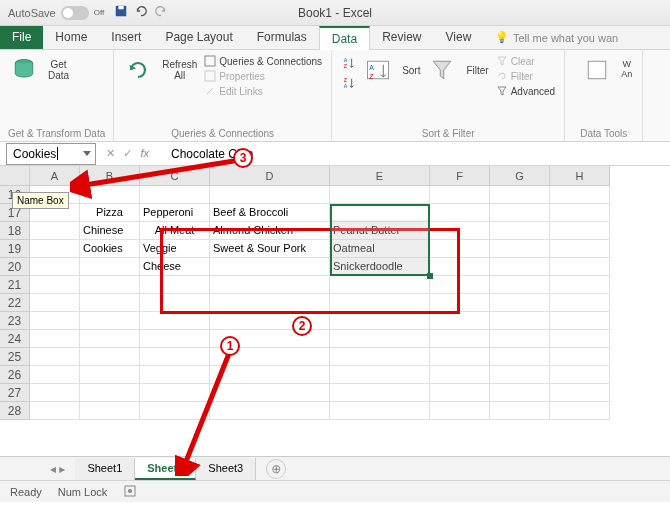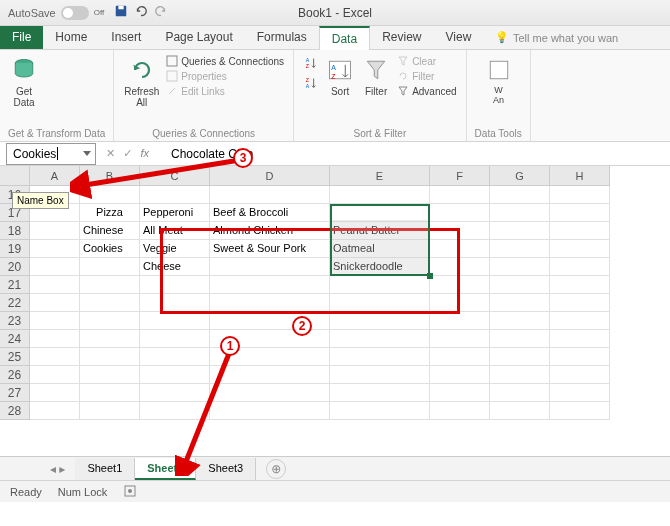--- a/index.html
+++ b/index.html
@@ -13,21 +13,21 @@
 .app-title{position:absolute;left:50%;transform:translateX(-50%);font-size:12px;color:#444}
 .tabs{height:24px;background:#f3f3f3;display:flex;border-bottom:1px solid #d4d4d4}
 .tab{padding:4px 12px;font-size:12px;color:#444;cursor:pointer}
 .tab.file{background:#217346;color:#fff}
 .tab.active{background:#fff;border-top:2px solid #217346;border-left:1px solid #d4d4d4;border-right:1px solid #d4d4d4;margin-bottom:-1px;color:#217346}
 .tellme{color:#888;font-size:11px;display:flex;align-items:center;gap:4px}
 .ribbon{height:92px;background:#f9f9f9;border-bottom:1px solid #d4d4d4;display:flex}
 .rgroup{border-right:1px solid #e0e0e0;padding:4px 8px 2px;display:flex;flex-direction:column;justify-content:space-between}
 .rgroup-body{display:flex;gap:4px;align-items:flex-start;flex:1}
 .rgroup-label{font-size:10px;color:#888;text-align:center;padding-top:2px}
-.rbtn{display:flex;flex-direction:column;align-items:center;gap:2px;padding:2px;cursor:pointer;font-size:10px;color:#444;text-align:center;line-height:1.1}
+.rbtn{display:flex;flex-direction:row;align-items:center;gap:10px;padding:2px;cursor:pointer;font-size:10px;color:#444;text-align:center;line-height:1.1}
 .rbtn svg{width:28px;height:28px}
 .rbtn-sm svg{width:14px;height:14px}
 .rstack{display:flex;flex-direction:column;gap:1px;font-size:10px;color:#444}
 .rstack-item{display:flex;align-items:center;gap:3px;padding:1px;cursor:pointer;white-space:nowrap}
 .rstack-item svg{width:12px;height:12px;flex-shrink:0}
 .formula-row{height:24px;border-bottom:1px solid #d4d4d4;display:flex;align-items:center}
 .namebox{width:90px;height:22px;border:1px solid #999;margin-left:6px;padding:2px 6px;display:flex;align-items:center;font-size:12px;position:relative}
 .namebox-caret{position:absolute;right:4px;width:0;height:0;border-left:4px solid transparent;border-right:4px solid transparent;border-top:5px solid #666}
 .fx-btns{display:flex;gap:8px;padding:0 10px;color:#999;font-size:11px}
 .fx-label{font-style:italic;color:#888;padding-right:6px}
@@ -306,21 +306,21 @@
       <div class="cell" style="width: 120px;">Beef &amp; Broccoli</div>
       <div class="cell" style="width: 100px;">Chocolate Chip</div>
       <div class="cell" style="width: 60px;"></div>
       <div class="cell" style="width: 60px;"></div>
       <div class="cell" style="width: 60px;"></div>
     </div>
     <div class="row">
       <div class="rowhdr">18</div>
       <div class="cell" style="width: 50px;"></div>
       <div class="cell" style="width: 60px;">Chinese</div>
-      <div class="cell" style="width: 70px;">All Meat</div>
+      <div class="cell" style="width: 70px; text-align: center;">All Meat</div>
       <div class="cell" style="width: 120px;">Almond Chicken</div>
       <div class="cell" style="width: 100px;">Peanut Butter</div>
       <div class="cell" style="width: 60px;"></div>
       <div class="cell" style="width: 60px;"></div>
       <div class="cell" style="width: 60px;"></div>
     </div>
     <div class="row">
       <div class="rowhdr">19</div>
       <div class="cell" style="width: 50px;"></div>
       <div class="cell" style="width: 60px;">Cookies</div>

